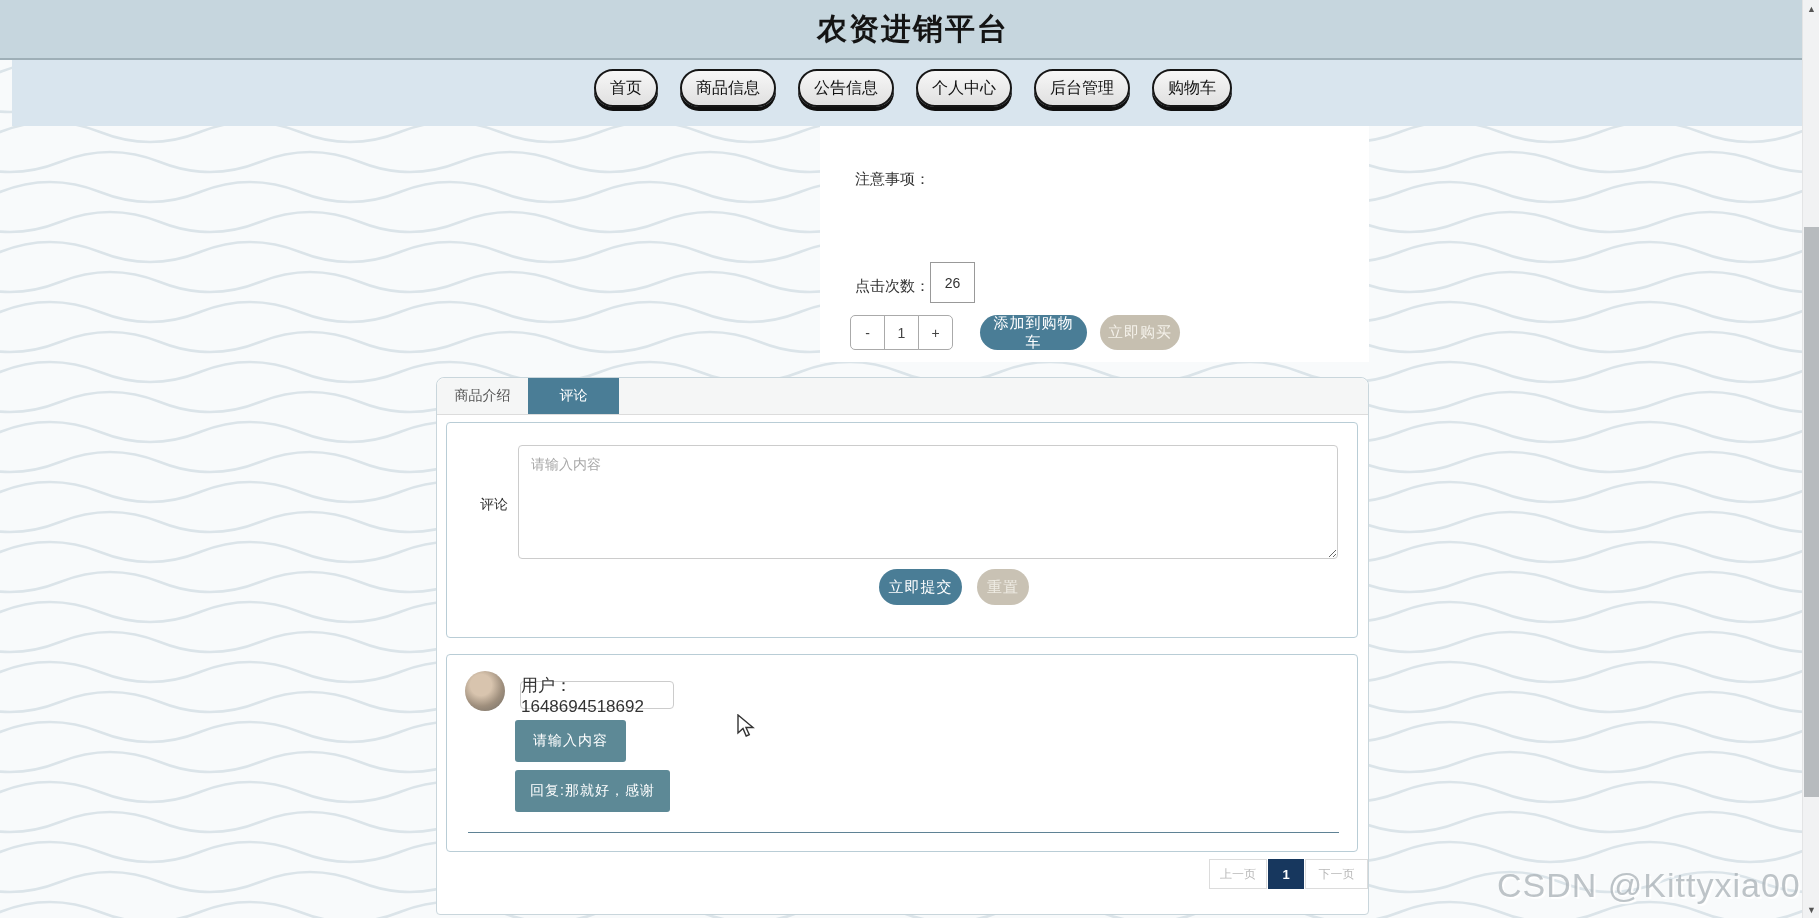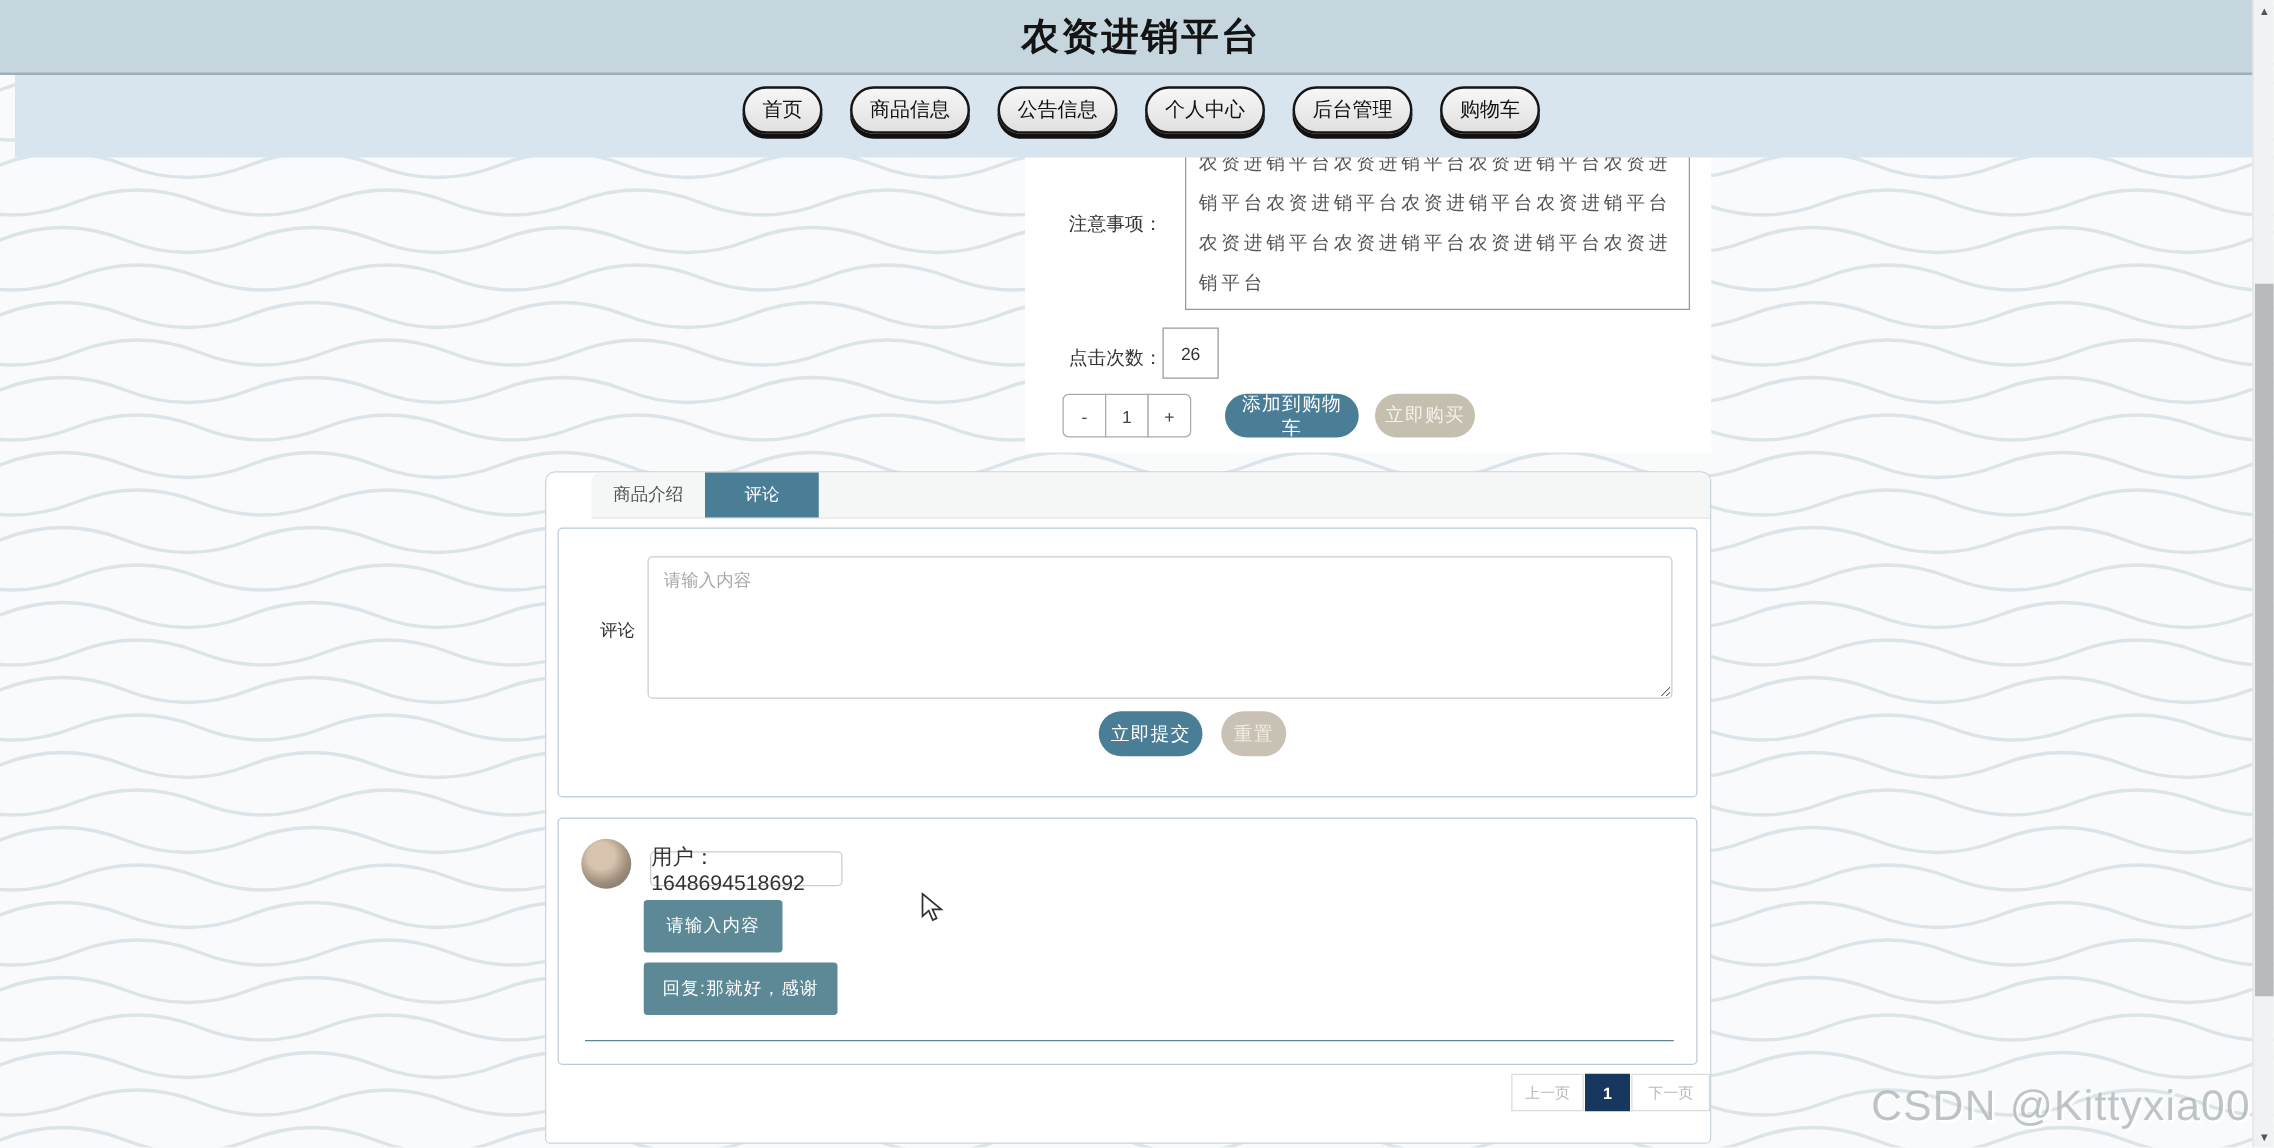--- a/index.html
+++ b/index.html
@@ -68,21 +68,21 @@
     border:none;border-radius:18px;color:#fff;font-size:15px;cursor:pointer;
     display:flex;align-items:center;justify-content:center;font-family:inherit;
     letter-spacing:1px;
   }
   .btn-cart{position:absolute;left:160px;top:198px;width:107px;height:35px;background:#4a7d96;}
   .btn-buy{position:absolute;left:280px;top:198px;width:80px;height:35px;background:#c6bfb0;color:#f4f1ea;}
   
   .tabs-panel{
     position:absolute;left:436px;top:377px;width:933px;height:538px;
     background:#fff;border:1px solid #c9d6dc;border-radius:8px 8px 4px 4px;
-    box-sizing:border-box;z-index:2;padding-left:36px;
+    box-sizing:border-box;z-index:2;
   }
   .tab-strip{
     height:36px;background:#f5f6f6;border-bottom:1px solid #dcdcdc;
     border-radius:8px 8px 0 0;display:flex;
   }
   .tab{
     width:91px;height:36px;display:flex;align-items:center;justify-content:center;
     font-size:14px;color:#555;cursor:pointer;
   }
   .tab.active{background:#4a7d96;color:#fff;}
@@ -184,23 +184,20 @@
   <button class="nav-btn">首页</button>
   <button class="nav-btn">商品信息</button>
   <button class="nav-btn">公告信息</button>
   <button class="nav-btn">个人中心</button>
   <button class="nav-btn">后台管理</button>
   <button class="nav-btn">购物车</button>
 </div>
 
 <div class="product-panel">
   <div class="field-label" style="top:53px;">注意事项：</div>
-  <div class="notes-box">
-    <p class="notes-text">农资进销平台农资进销平台农资进销平台农资进销平台农资进销平台农资进销平台农资进销平台农资进销平台农资进销平台农资进销平台农资进销平台</p>
-  </div>
   <div class="field-label" style="top:160px;">点击次数：</div>
   <div class="clicks-box">26</div>
   <div class="stepper">
     <div class="cell">-</div>
     <div class="cell">1</div>
     <div class="cell">+</div>
   </div>
   <button class="pill btn-cart">添加到购物车</button>
   <button class="pill btn-buy">立即购买</button>
 </div>

